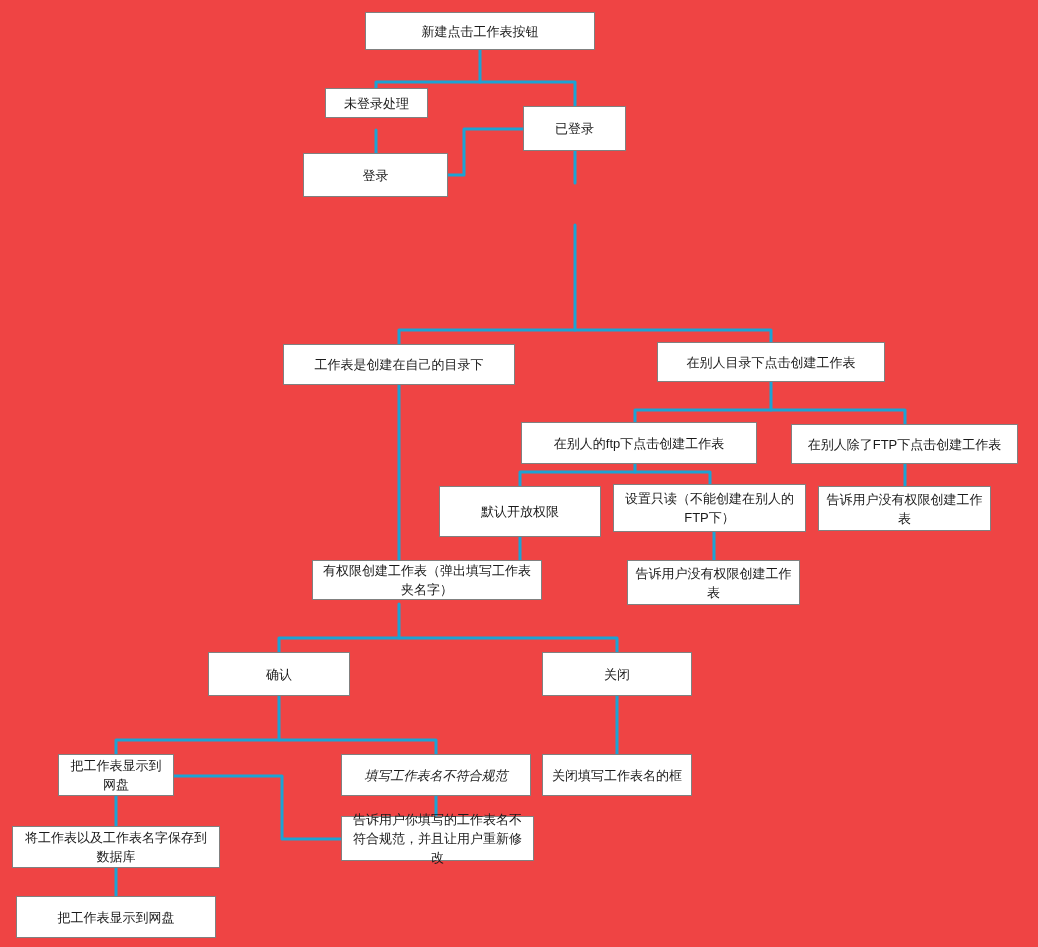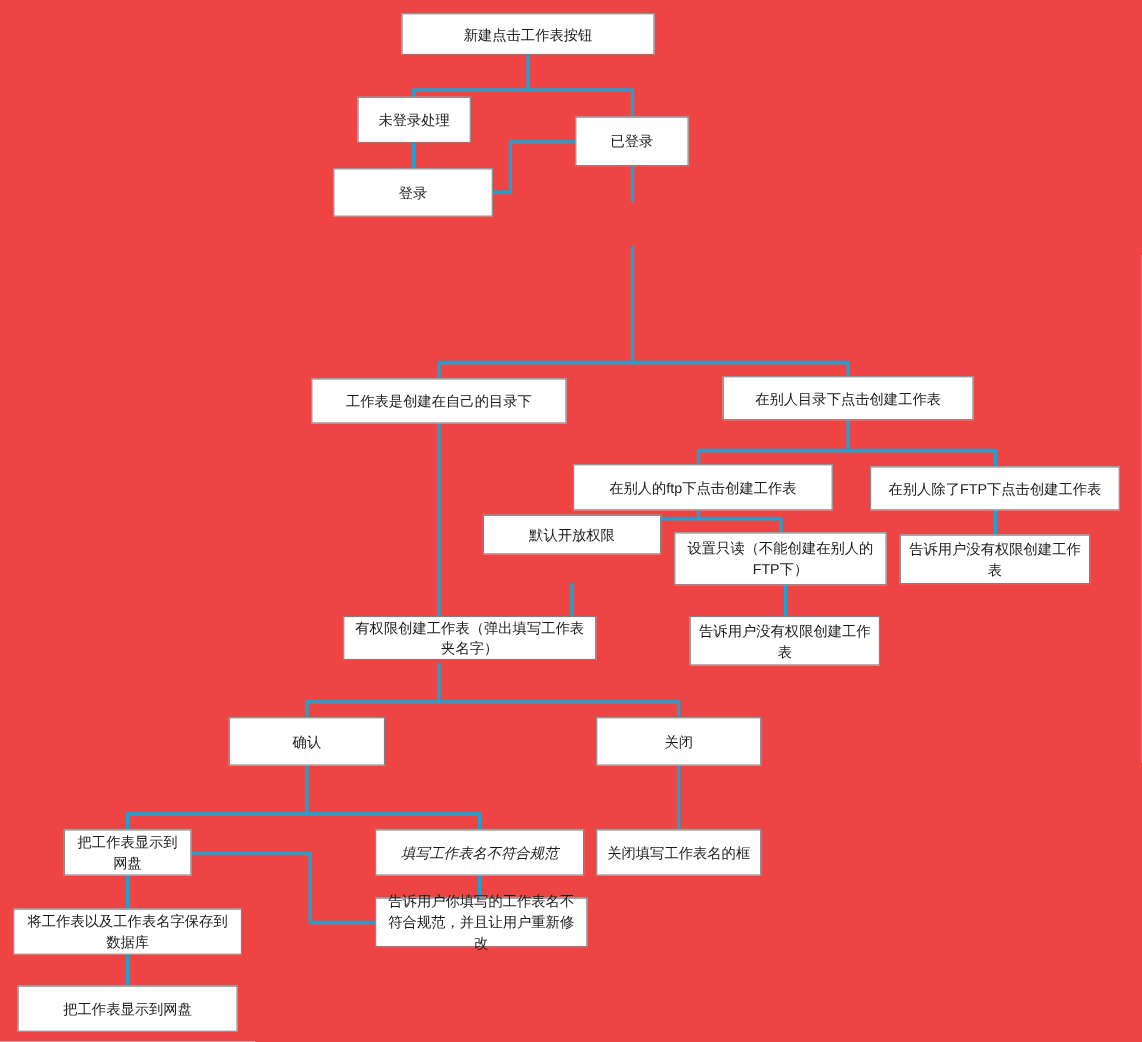--- a/index.html
+++ b/index.html
@@ -88,28 +88,28 @@
 
       <path d="M174,776 L282,776 L282,839 L341,839"></path>
 
       <path d="M436,796 L436,816"></path>
 
       <path d="M116,868 L116,896"></path>
     </g>
   </svg>
 
   <div class="node" style="left: 365px; top: 12px; width: 230px; height: 38px; border-color: rgb(128, 128, 128); background: rgb(255, 255, 255); color: rgb(26, 26, 26);">新建点击工作表按钮</div>
-  <div class="node" style="left: 325px; top: 88px; width: 103px; height: 42px; border-color: rgb(128, 128, 128); background: rgb(255, 255, 255); color: rgb(26, 26, 26);">未登录处理</div>
+  <div class="node" style="left: 325px; top: 88px; width: 103px; height: 30px; border-color: rgb(128, 128, 128); background: rgb(255, 255, 255); color: rgb(26, 26, 26);">未登录处理</div>
   <div class="node" style="left: 523px; top: 106px; width: 103px; height: 45px; border-color: rgb(128, 128, 128); background: rgb(255, 255, 255); color: rgb(26, 26, 26);">已登录</div>
   <div class="node" style="left: 303px; top: 153px; width: 145px; height: 44px; border-color: rgb(128, 128, 128); background: rgb(255, 255, 255); color: rgb(26, 26, 26);">登录</div>
   <div class="node" style="left: 283px; top: 344px; width: 232px; height: 41px; border-color: rgb(128, 128, 128); background: rgb(255, 255, 255); color: rgb(26, 26, 26);">工作表是创建在自己的目录下</div>
   <div class="node" style="left: 657px; top: 342px; width: 228px; height: 40px; border-color: rgb(128, 128, 128); background: rgb(255, 255, 255); color: rgb(26, 26, 26);">在别人目录下点击创建工作表</div>
   <div class="node" style="left: 521px; top: 422px; width: 236px; height: 42px; border-color: rgb(128, 128, 128); background: rgb(255, 255, 255); color: rgb(26, 26, 26);">在别人的ftp下点击创建工作表</div>
   <div class="node" style="left: 791px; top: 424px; width: 227px; height: 40px; border-color: rgb(128, 128, 128); background: rgb(255, 255, 255); color: rgb(26, 26, 26);">在别人除了FTP下点击创建工作表</div>
-  <div class="node" style="left: 439px; top: 468px; width: 162px; height: 36px; border-color: rgb(128, 128, 128); background: rgb(255, 255, 255); color: rgb(26, 26, 26);">默认开放权限</div>
+  <div class="node" style="left: 439px; top: 486px; width: 162px; height: 51px; border-color: rgb(128, 128, 128); background: rgb(255, 255, 255); color: rgb(26, 26, 26);">默认开放权限</div>
   <div class="node" style="left: 613px; top: 484px; width: 193px; height: 48px; border-color: rgb(128, 128, 128); background: rgb(255, 255, 255); color: rgb(26, 26, 26);">设置只读（不能创建在别人的FTP下）</div>
   <div class="node" style="left: 818px; top: 486px; width: 173px; height: 45px; border-color: rgb(128, 128, 128); background: rgb(255, 255, 255); color: rgb(26, 26, 26);">告诉用户没有权限创建工作表</div>
   <div class="node" style="left: 284px; top: 560px; width: 230px; height: 40px; border-color: rgb(128, 128, 128); background: rgb(255, 255, 255); color: rgb(26, 26, 26); margin-left: 28px;">有权限创建工作表（弹出填写工作表夹名字）</div>
   <div class="node" style="left: 627px; top: 560px; width: 173px; height: 45px; border-color: rgb(128, 128, 128); background: rgb(255, 255, 255); color: rgb(26, 26, 26);">告诉用户没有权限创建工作表</div>
   <div class="node" style="left: 208px; top: 652px; width: 142px; height: 44px; border-color: rgb(128, 128, 128); background: rgb(255, 255, 255); color: rgb(26, 26, 26);">确认</div>
   <div class="node" style="left: 542px; top: 652px; width: 150px; height: 44px; border-color: rgb(128, 128, 128); background: rgb(255, 255, 255); color: rgb(26, 26, 26);">关闭</div>
   <div class="node" style="left: 58px; top: 754px; width: 116px; height: 42px; border-color: rgb(128, 128, 128); background: rgb(255, 255, 255); color: rgb(26, 26, 26);">把工作表显示到网盘</div>
   <div class="node" style="left: 341px; top: 754px; width: 190px; height: 42px; border-color: rgb(128, 128, 128); background: rgb(255, 255, 255); color: rgb(26, 26, 26); font-style: italic;">填写工作表名不符合规范</div>
   <div class="node" style="left: 542px; top: 754px; width: 150px; height: 42px; border-color: rgb(128, 128, 128); background: rgb(255, 255, 255); color: rgb(26, 26, 26);">关闭填写工作表名的框</div>
   <div class="node" style="left: 12px; top: 826px; width: 208px; height: 42px; border-color: rgb(128, 128, 128); background: rgb(255, 255, 255); color: rgb(26, 26, 26);">将工作表以及工作表名字保存到数据库</div>

